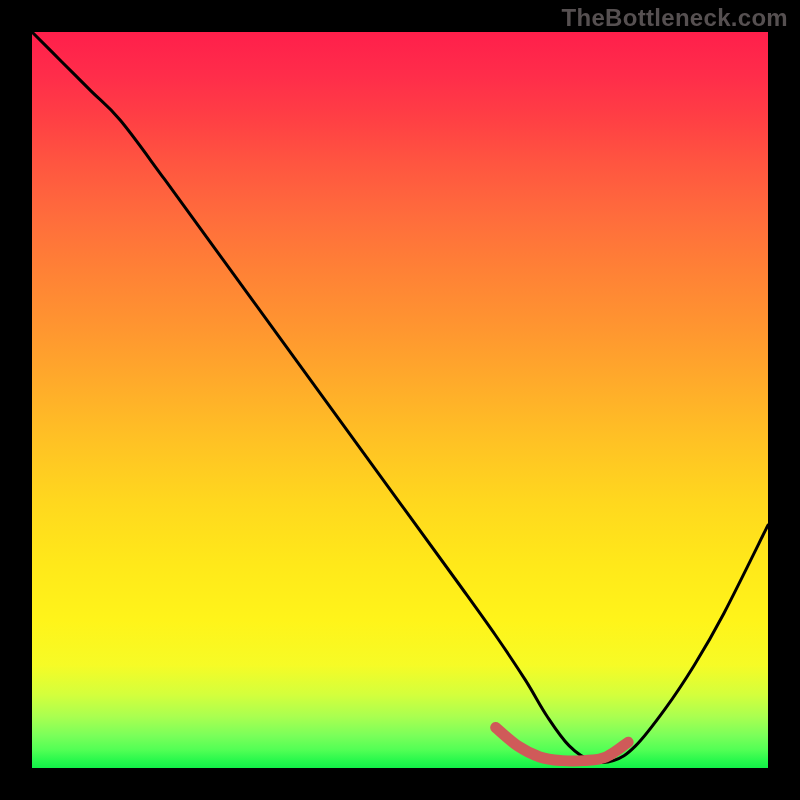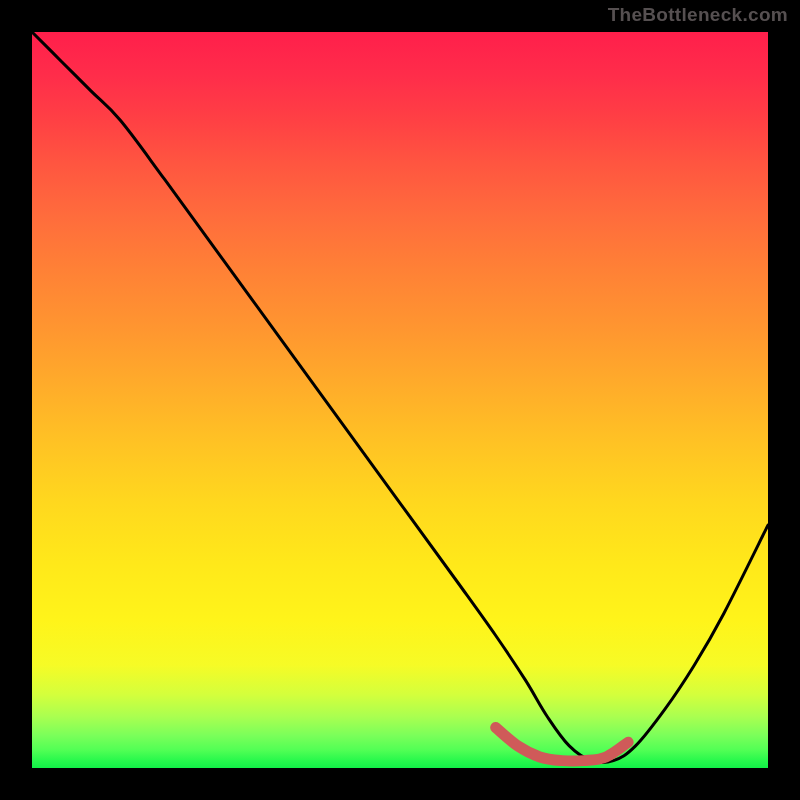--- a/index.html
+++ b/index.html
@@ -8,21 +8,21 @@
     position: relative;
     width: 800px;
     height: 800px;
     background: #000;
   }
   .watermark {
     position: absolute;
     top: 4px;
     right: 12px;
     font-family: Arial, Helvetica, sans-serif;
-    font-size: 19px;
+    font-size: 24px;
     font-weight: bold;
     color: #565051;
     letter-spacing: 0.3px;
     z-index: 5;
   }
   .plot-area {
     position: absolute;
     left: 32px;
     top: 32px;
     width: 736px;

